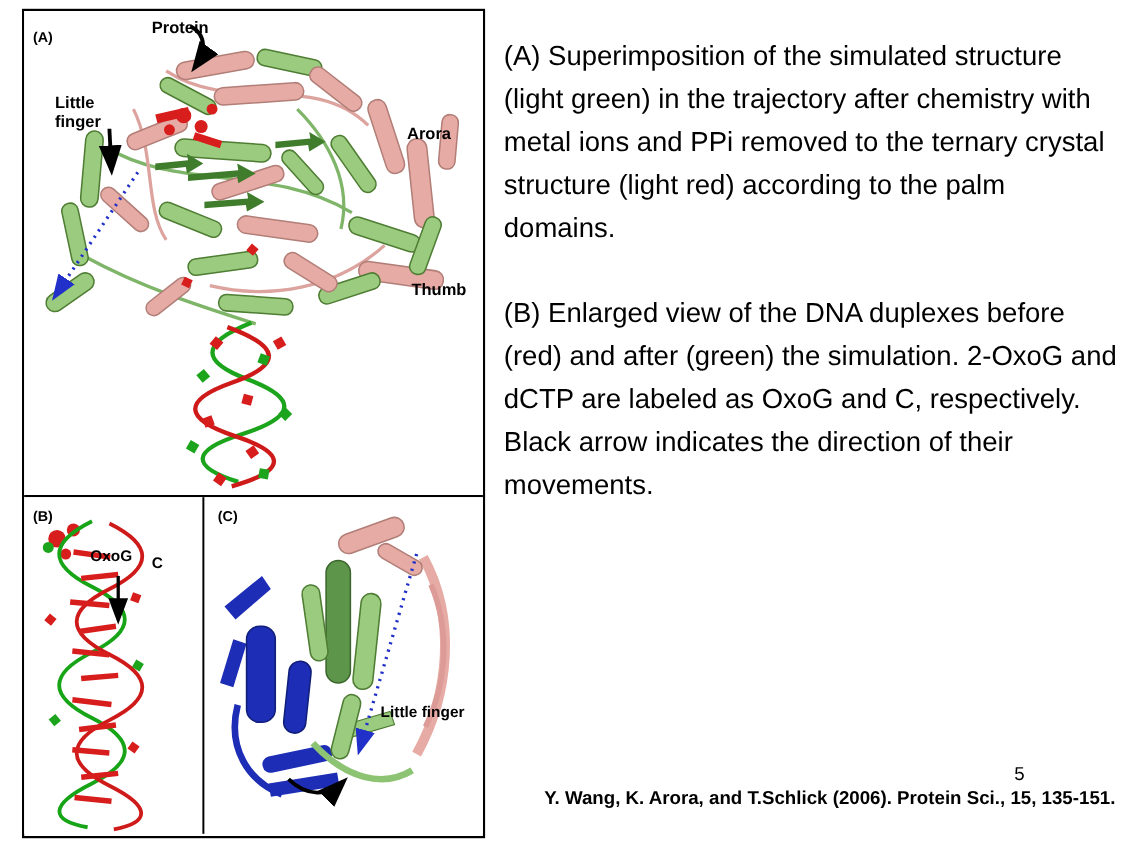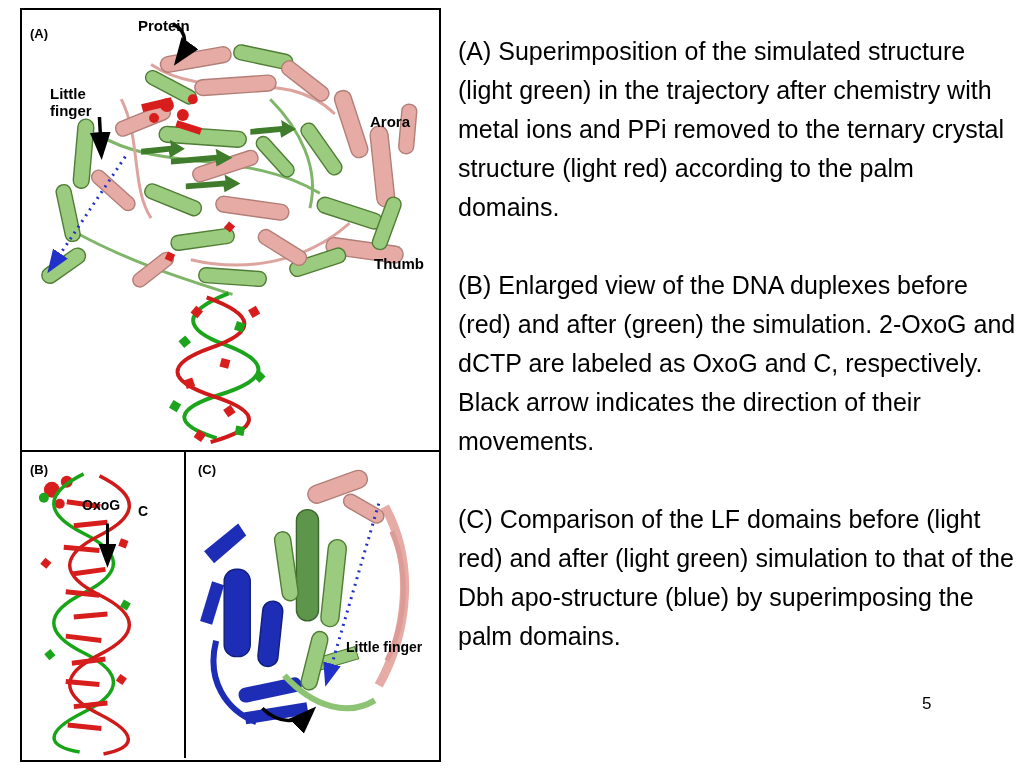--- a/index.html
+++ b/index.html
@@ -204,18 +204,18 @@
         </svg>
         <span class="plabel" style="left:12px;top:10px;">(C)</span>
         <span class="ann ann-small" style="left:160px;top:188px;">Little finger</span>
       </div>
     </div>
   </div>
 
   <div class="caption-col">
     <p>(A) Superimposition of the simulated structure (light green) in the trajectory after chemistry with metal ions and PPi removed to the ternary crystal structure (light red) according to the palm domains.</p>
     <p>(B) Enlarged view of the DNA duplexes before (red) and after (green) the simulation. 2-OxoG and dCTP are labeled as OxoG and C, respectively. Black arrow indicates the direction of their movements.</p>
-    <p>(C) Comparison of the LF domains before (light red) and after (light green) simulation to that of the Dbh apo-structure (blue) by superimposing the palm domains.</p>
   </div>
 
   <div class="page-num">5</div>
+  <div class="citation">Y. Wang, K. Arora, and T.Schlick (2006). Protein Sci., 15, 135-151.</div>
 
 </div>
 
 </body></html>

